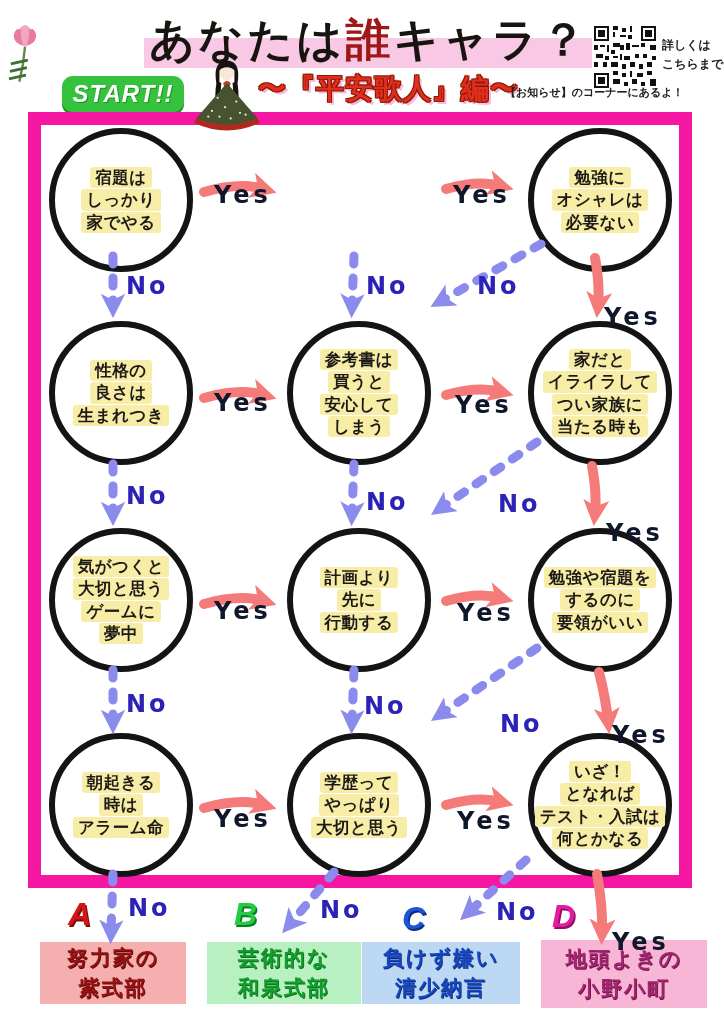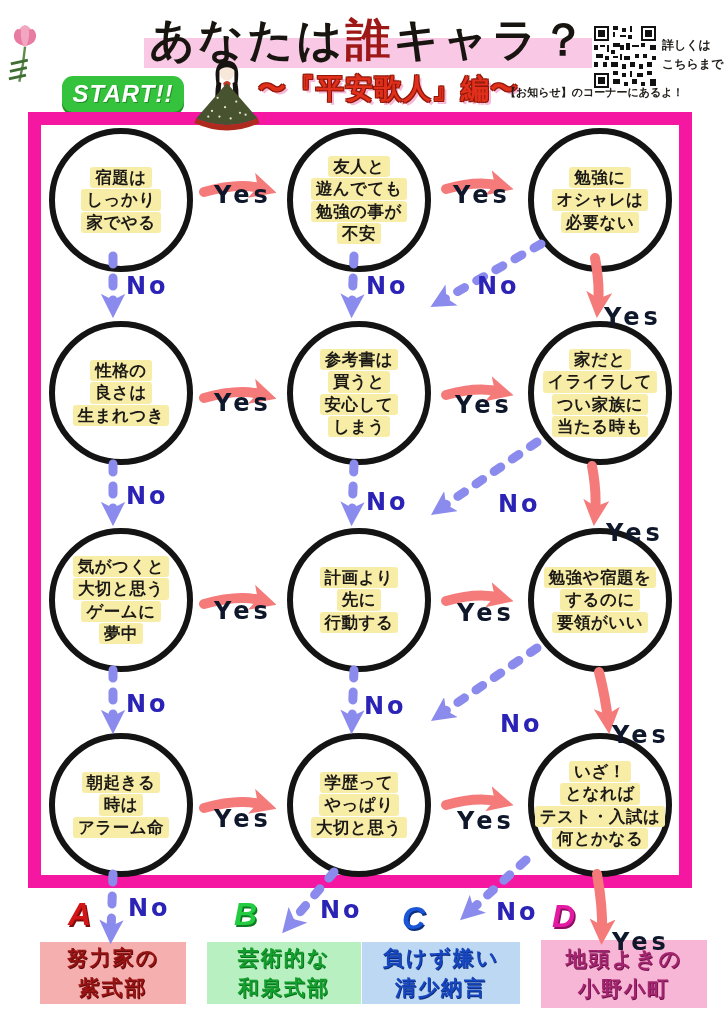--- a/index.html
+++ b/index.html
@@ -130,28 +130,20 @@
   <div class="subtitle">〜『平安歌人』編〜</div>
   <div class="notice">【お知らせ】のコーナーにあるよ！</div>
 
   <div class="board"></div>
 
   <div class="node" style="left:49px;top:128px">
       <div class="node-text">
         <span class="line">宿題は</span>
         <span class="line">しっかり</span>
         <span class="line">家でやる</span>
-      </div>
-    </div>
-  <div class="node" style="left:287px;top:128px">
-      <div class="node-text">
-        <span class="line">友人と</span>
-        <span class="line">遊んでても</span>
-        <span class="line">勉強の事が</span>
-        <span class="line">不安</span>
       </div>
     </div>
   <div class="node" style="left:528px;top:128px">
       <div class="node-text">
         <span class="line">勉強に</span>
         <span class="line">オシャレは</span>
         <span class="line">必要ない</span>
       </div>
     </div>
   <div class="node" style="left:49px;top:321px">

